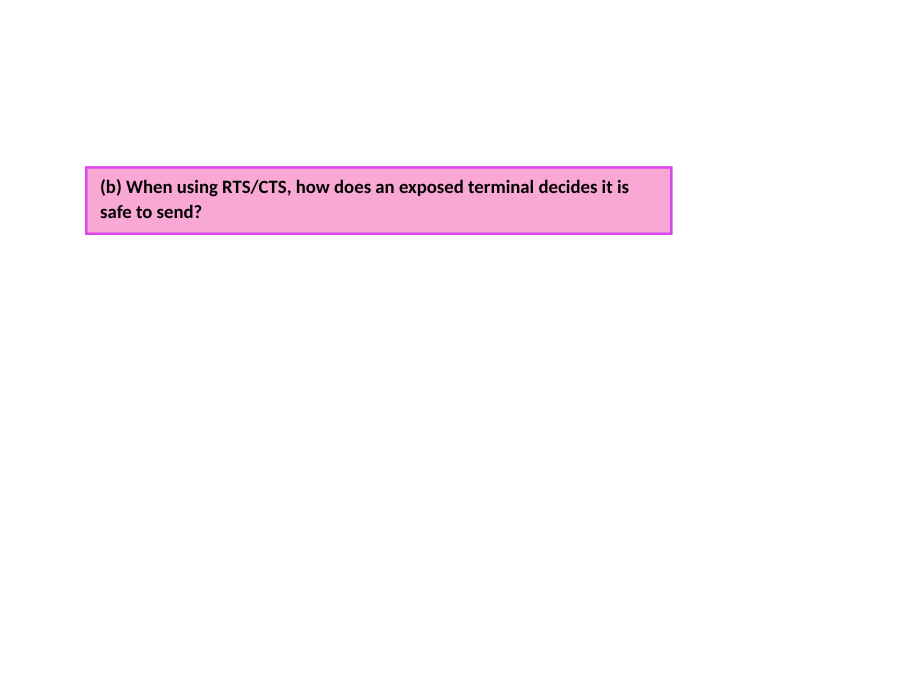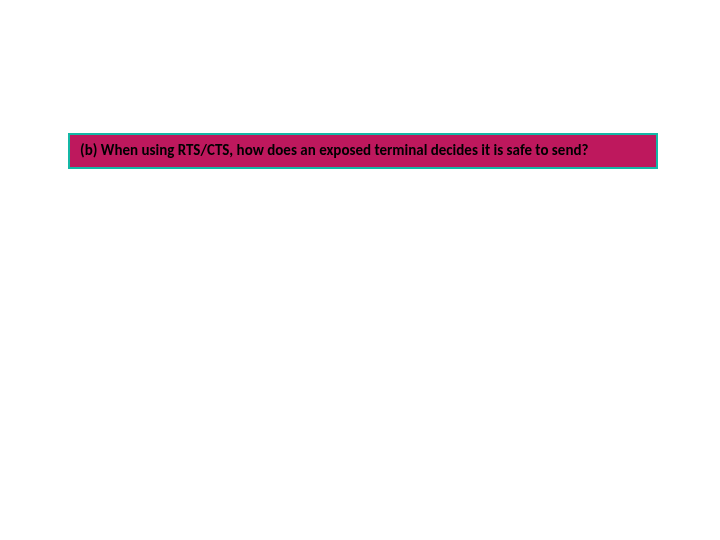--- a/index.html
+++ b/index.html
@@ -11,24 +11,24 @@
       width: 720px;
       height: 540px;
       background: #ffffff;
       font-family: Calibri, Arial, sans-serif;
       position: relative;
     }
     .question-box {
       position: absolute;
       left: 68px;
       top: 133px;
-      width: 590px;
-      border: 2px solid #14b8a6;
+      width: 470px;
+      border: 2px solid #d946ef;
       padding: 6px 10px 6px 10px;
-      background: #be185d;
+      background: #f9a8d4;
     }
     .question-text {
       font-size: 15px;
       font-weight: bold;
       color: #000000;
       line-height: 1.3;
     }
   </style>
 </head>
 <body>

